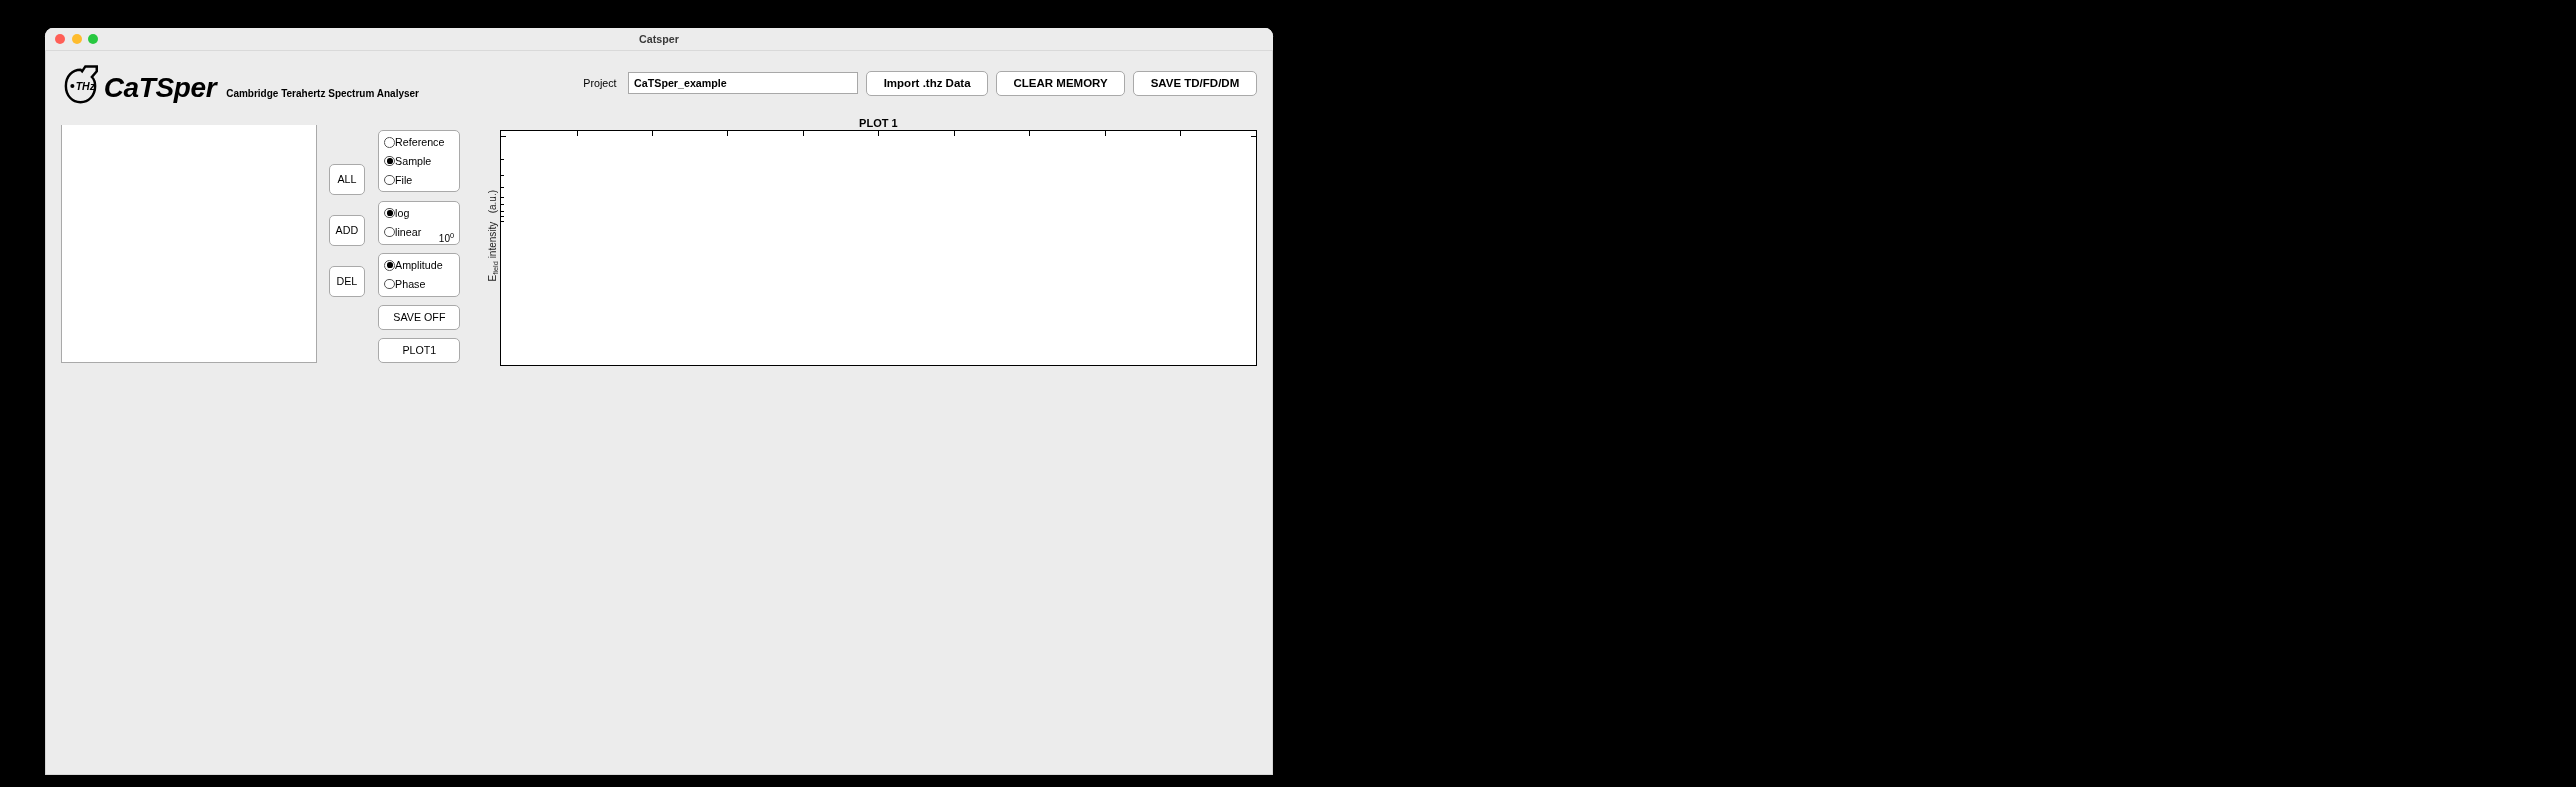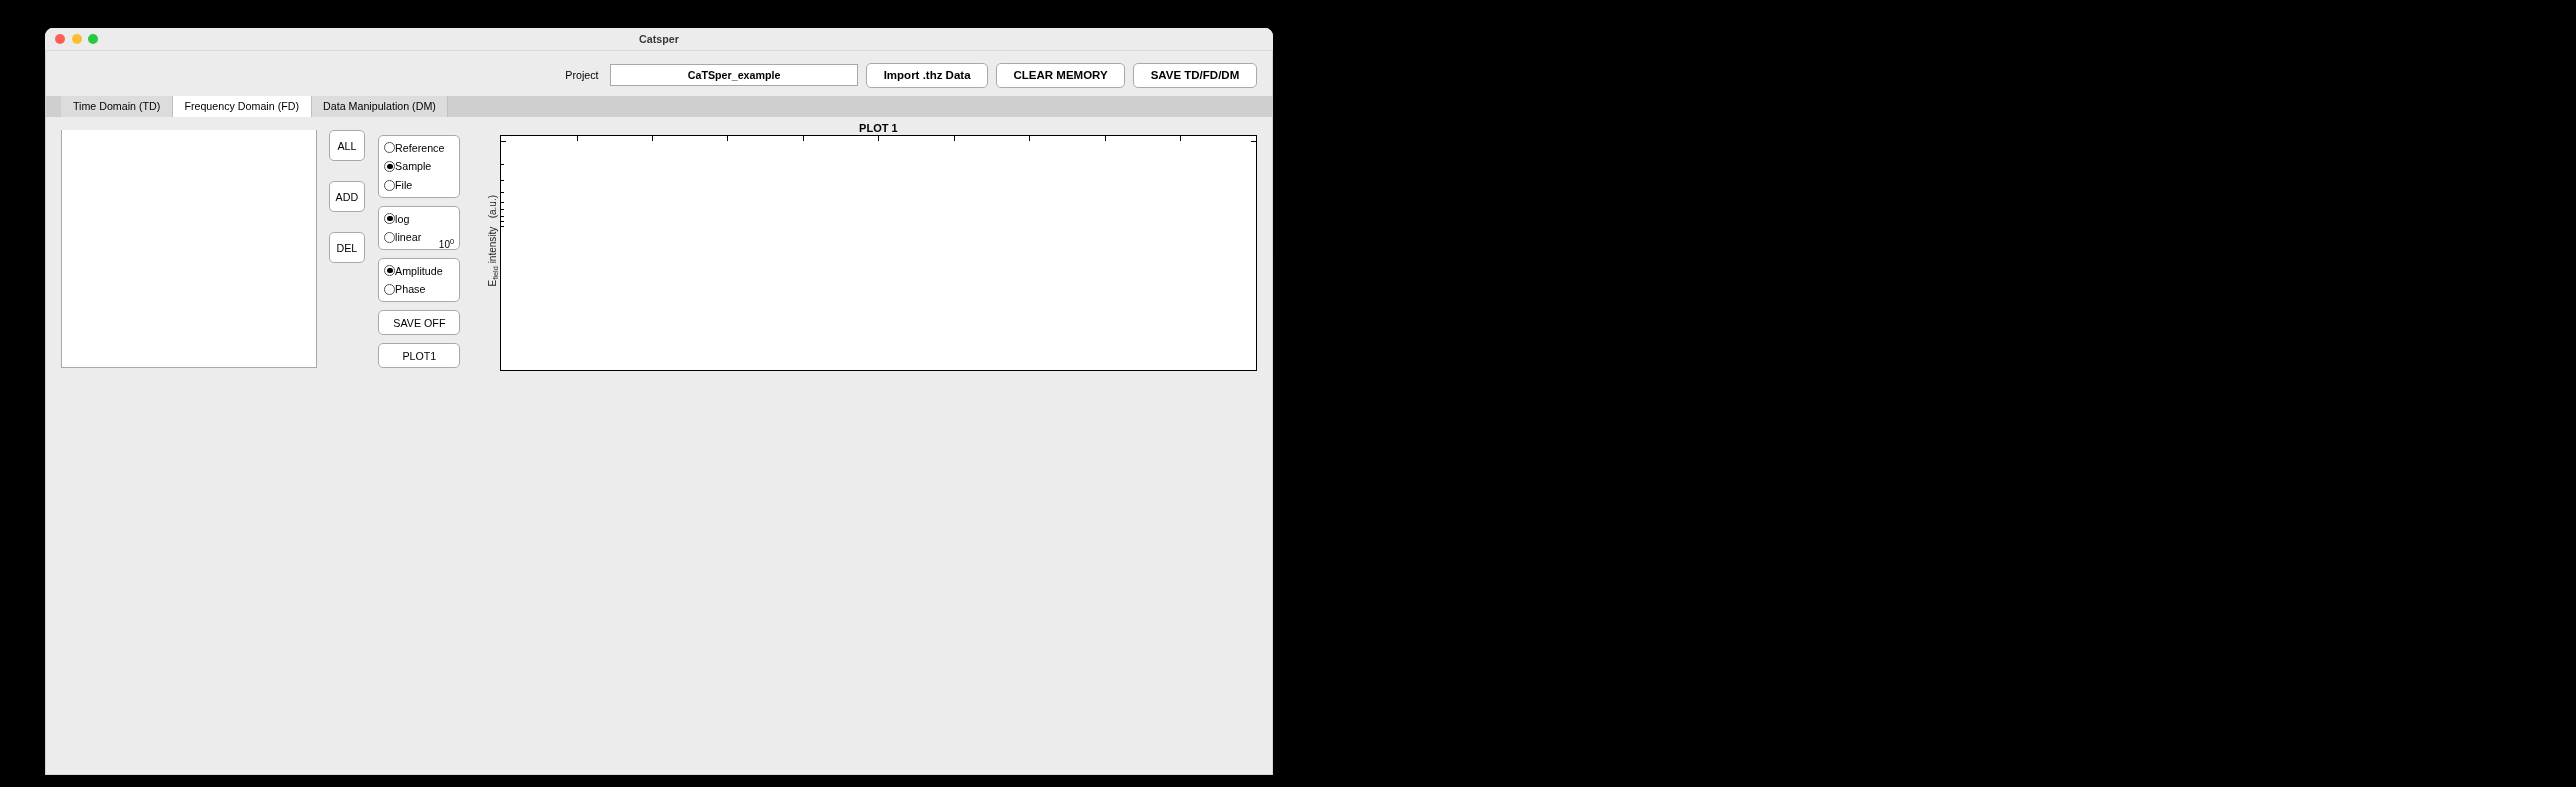--- a/index.html
+++ b/index.html
@@ -78,27 +78,26 @@
     padding-bottom: 4.1px;
   }
   .spacer { flex: 1; }
   .proj-label {
     font-size: 10.7px;
     color: #000;
     margin-right: 3.3px;
   }
   .proj-input {
     height: 21.4px;
-    width: 248px;
+    width: 230px;
     border: 0.8px solid #a8a8a8;
     background: #fff;
     font-size: 10.7px;
     font-weight: bold;
     padding: 0 5px;
-    text-align: center;
   }
   .hdr-btn {
     height: 25px;
     padding: 0 16.4px;
     background: #fff;
     border: 0.8px solid #a9a9a9;
     border-radius: 5px;
     font-size: 11.5px;
     font-weight: bold;
     cursor: pointer;
@@ -160,20 +159,21 @@
   .listbox-lower {
     background: #fff;
     border: 0.8px solid #a9a9a9;
     border-top: none;
     height: 238px;
   }
   .btn-col {
     display: flex;
     flex-direction: column;
     gap: 20px;
+    margin-top: 39px;
     width: 38px;
   }
   .small-btn {
     width: 36px;
     height: 31px;
     background: #fff;
     border: 0.8px solid #a9a9a9;
     border-radius: 5px;
     font-size: 10.7px;
     cursor: pointer;
@@ -316,33 +316,37 @@
       <div class="tl red"></div>
       <div class="tl yellow"></div>
       <div class="tl green"></div>
     </div>
     <div class="title-text">Catsper</div>
   </div>
 
   <div class="content">
 
     <div class="header-row">
+      <div class="logo-area">
+        <svg class="logo-svg" viewBox="0 0 48 50" style="font-size:13px">
+          <path d="M24 8 C14 8 6 16 6 28 C6 40 14 48 24 48 C34 48 42 40 42 28 C42 24 41 20 38 17 L44 10 L44 4 L30 4 L26 10 C25 9 24.5 8 24 8 Z" fill="none" stroke="#000" stroke-width="3"></path>
+          <circle cx="14" cy="28" r="2.5" fill="#000"></circle>
+          <text x="18" y="33" font-size="13" font-weight="bold" font-style="italic" fill="#000">THz</text>
+        </svg>
+        <span class="app-name">CaTSper</span>
+        <span class="app-sub">Cambridge Terahertz Spectrum Analyser</span>
+      </div>
       <div class="spacer"></div>
       <span class="proj-label">Project</span>
       <input class="proj-input" value="CaTSper_example" style="">
       <button class="hdr-btn">Import .thz Data</button>
       <button class="hdr-btn">CLEAR MEMORY</button>
       <button class="hdr-btn">SAVE TD/FD/DM</button>
     </div>
 
-    <div class="tabs-bar">
-      <div class="tab">Time Domain (TD)</div>
-      <div class="tab active">Frequency Domain (FD)</div>
-      <div class="tab">Data Manipulation (DM)</div>
-    </div>
 
     <div class="body-area">
 
       <div class="fd-list-panel">
         <div class="listbox-lower"></div>
       </div>
 
       <div class="btn-col">
         <button class="small-btn">ALL</button>
         <button class="small-btn">ADD</button>

